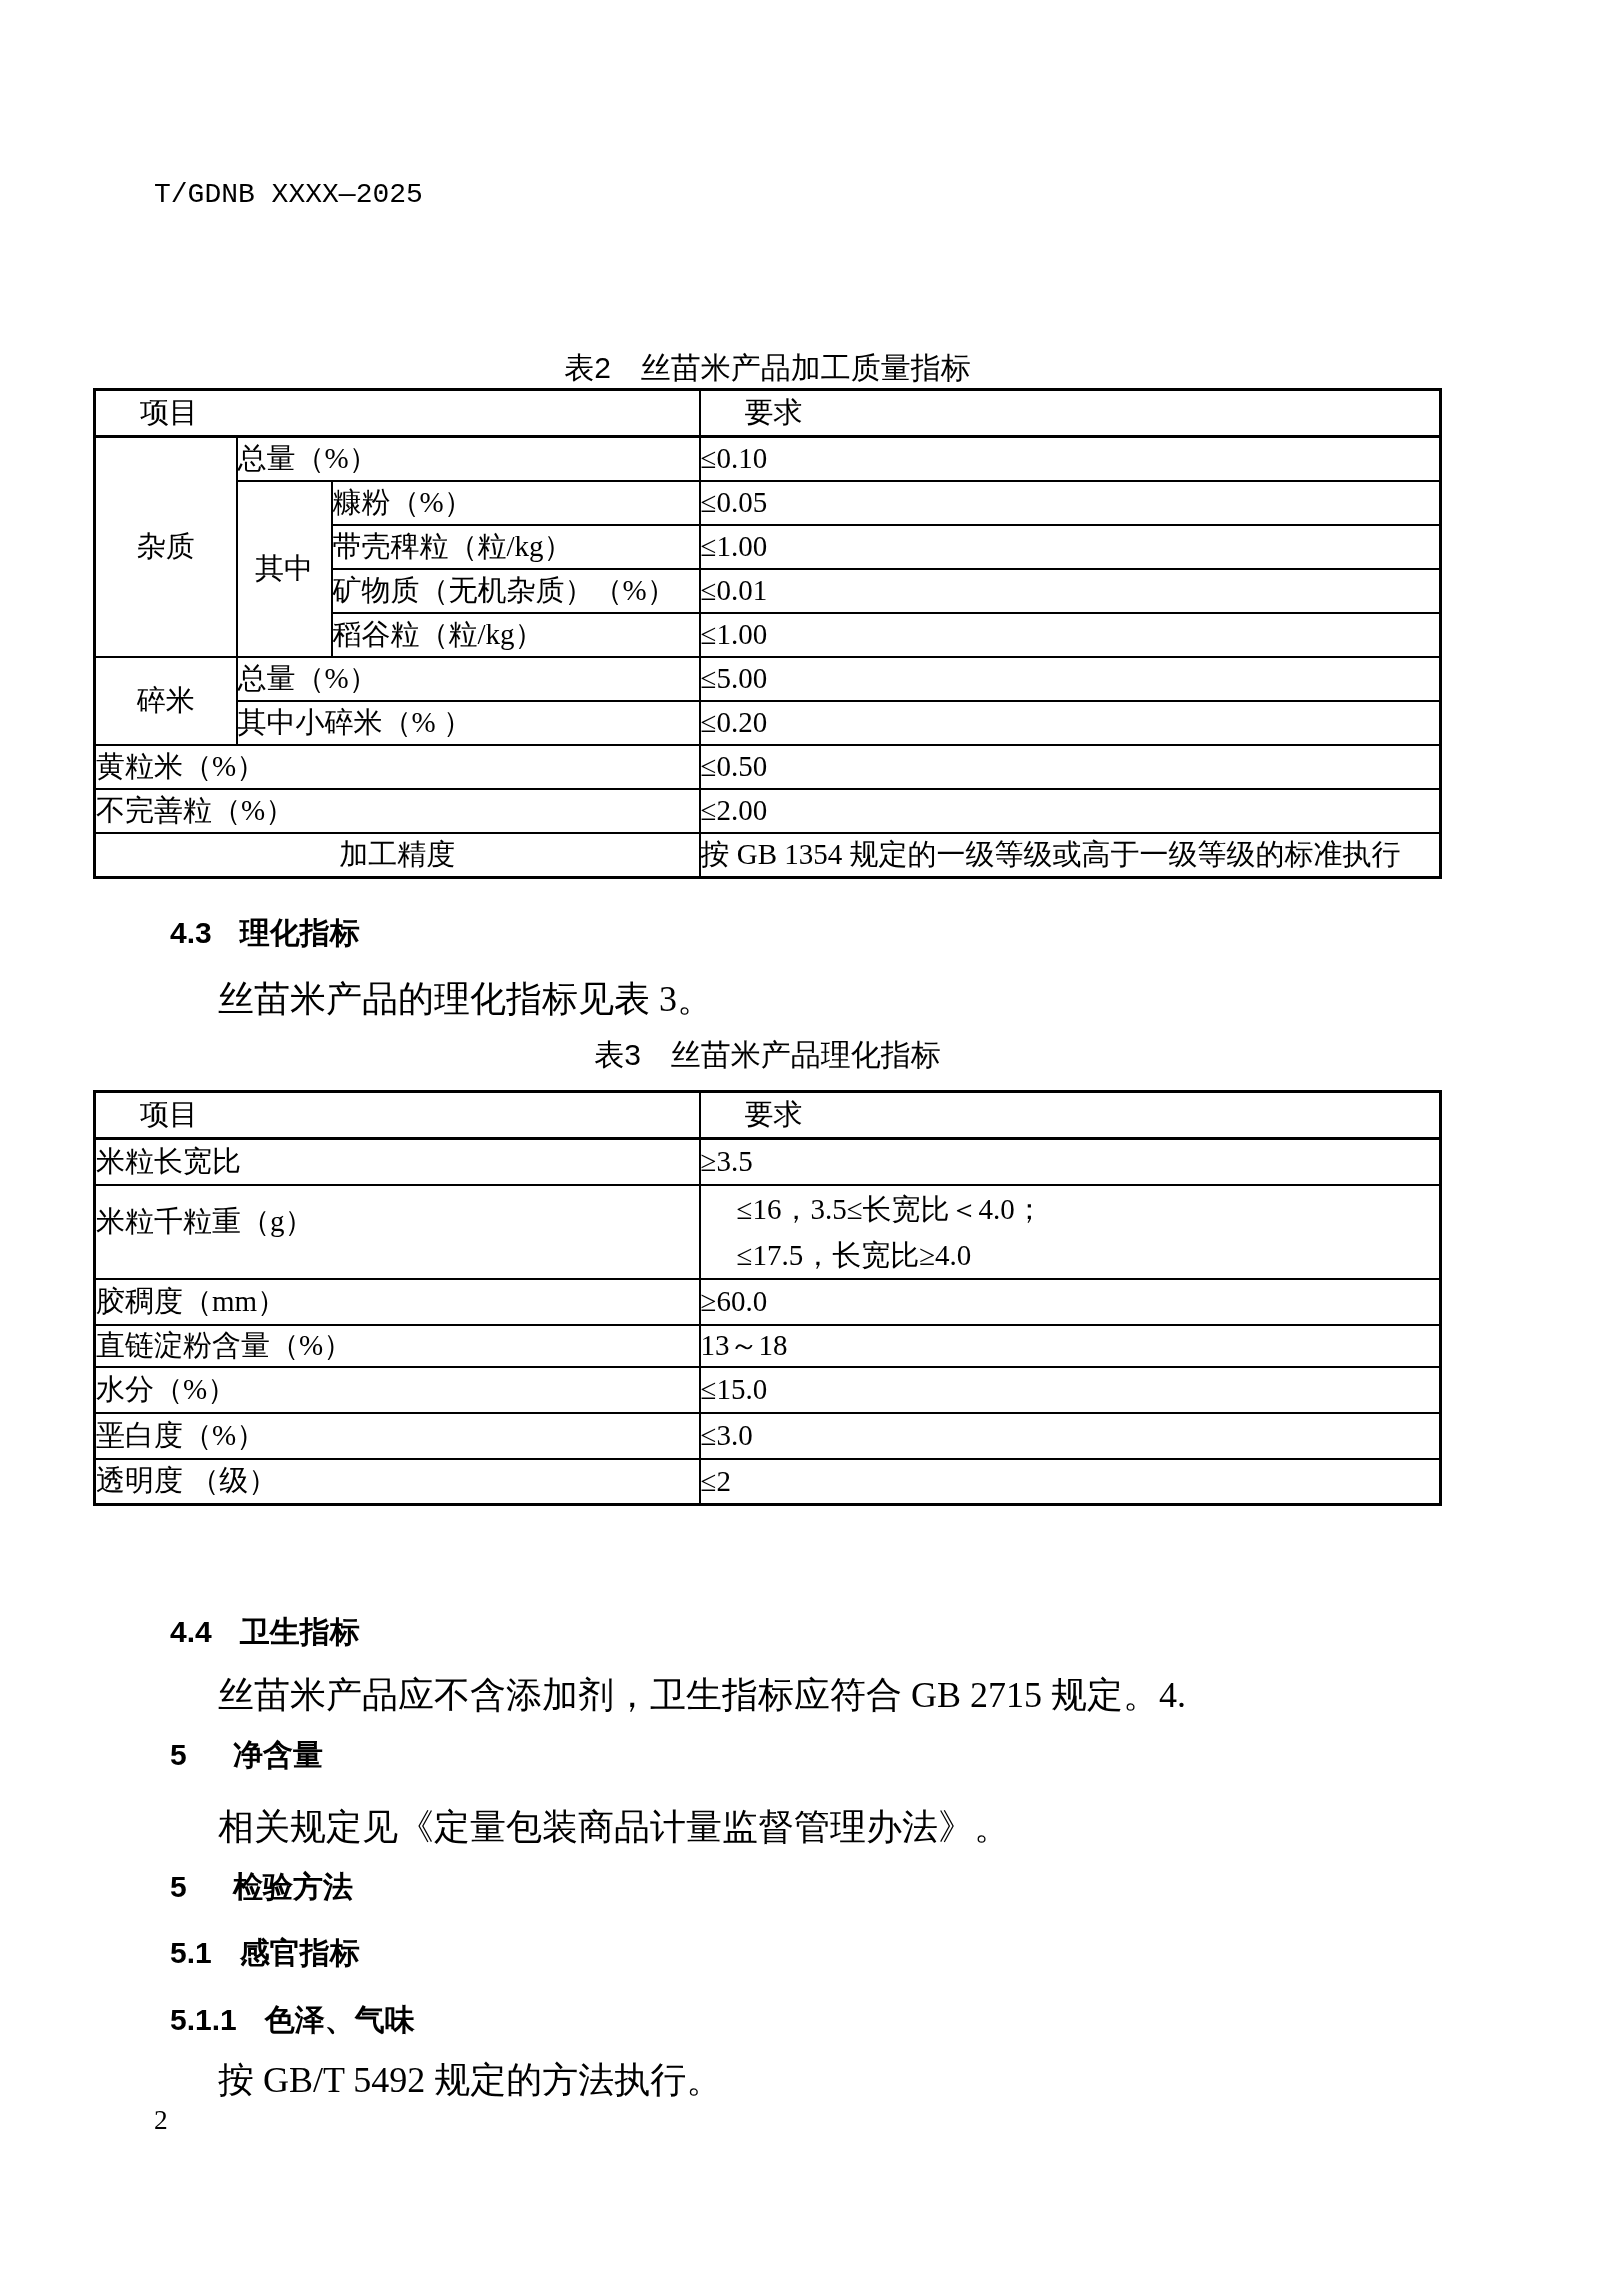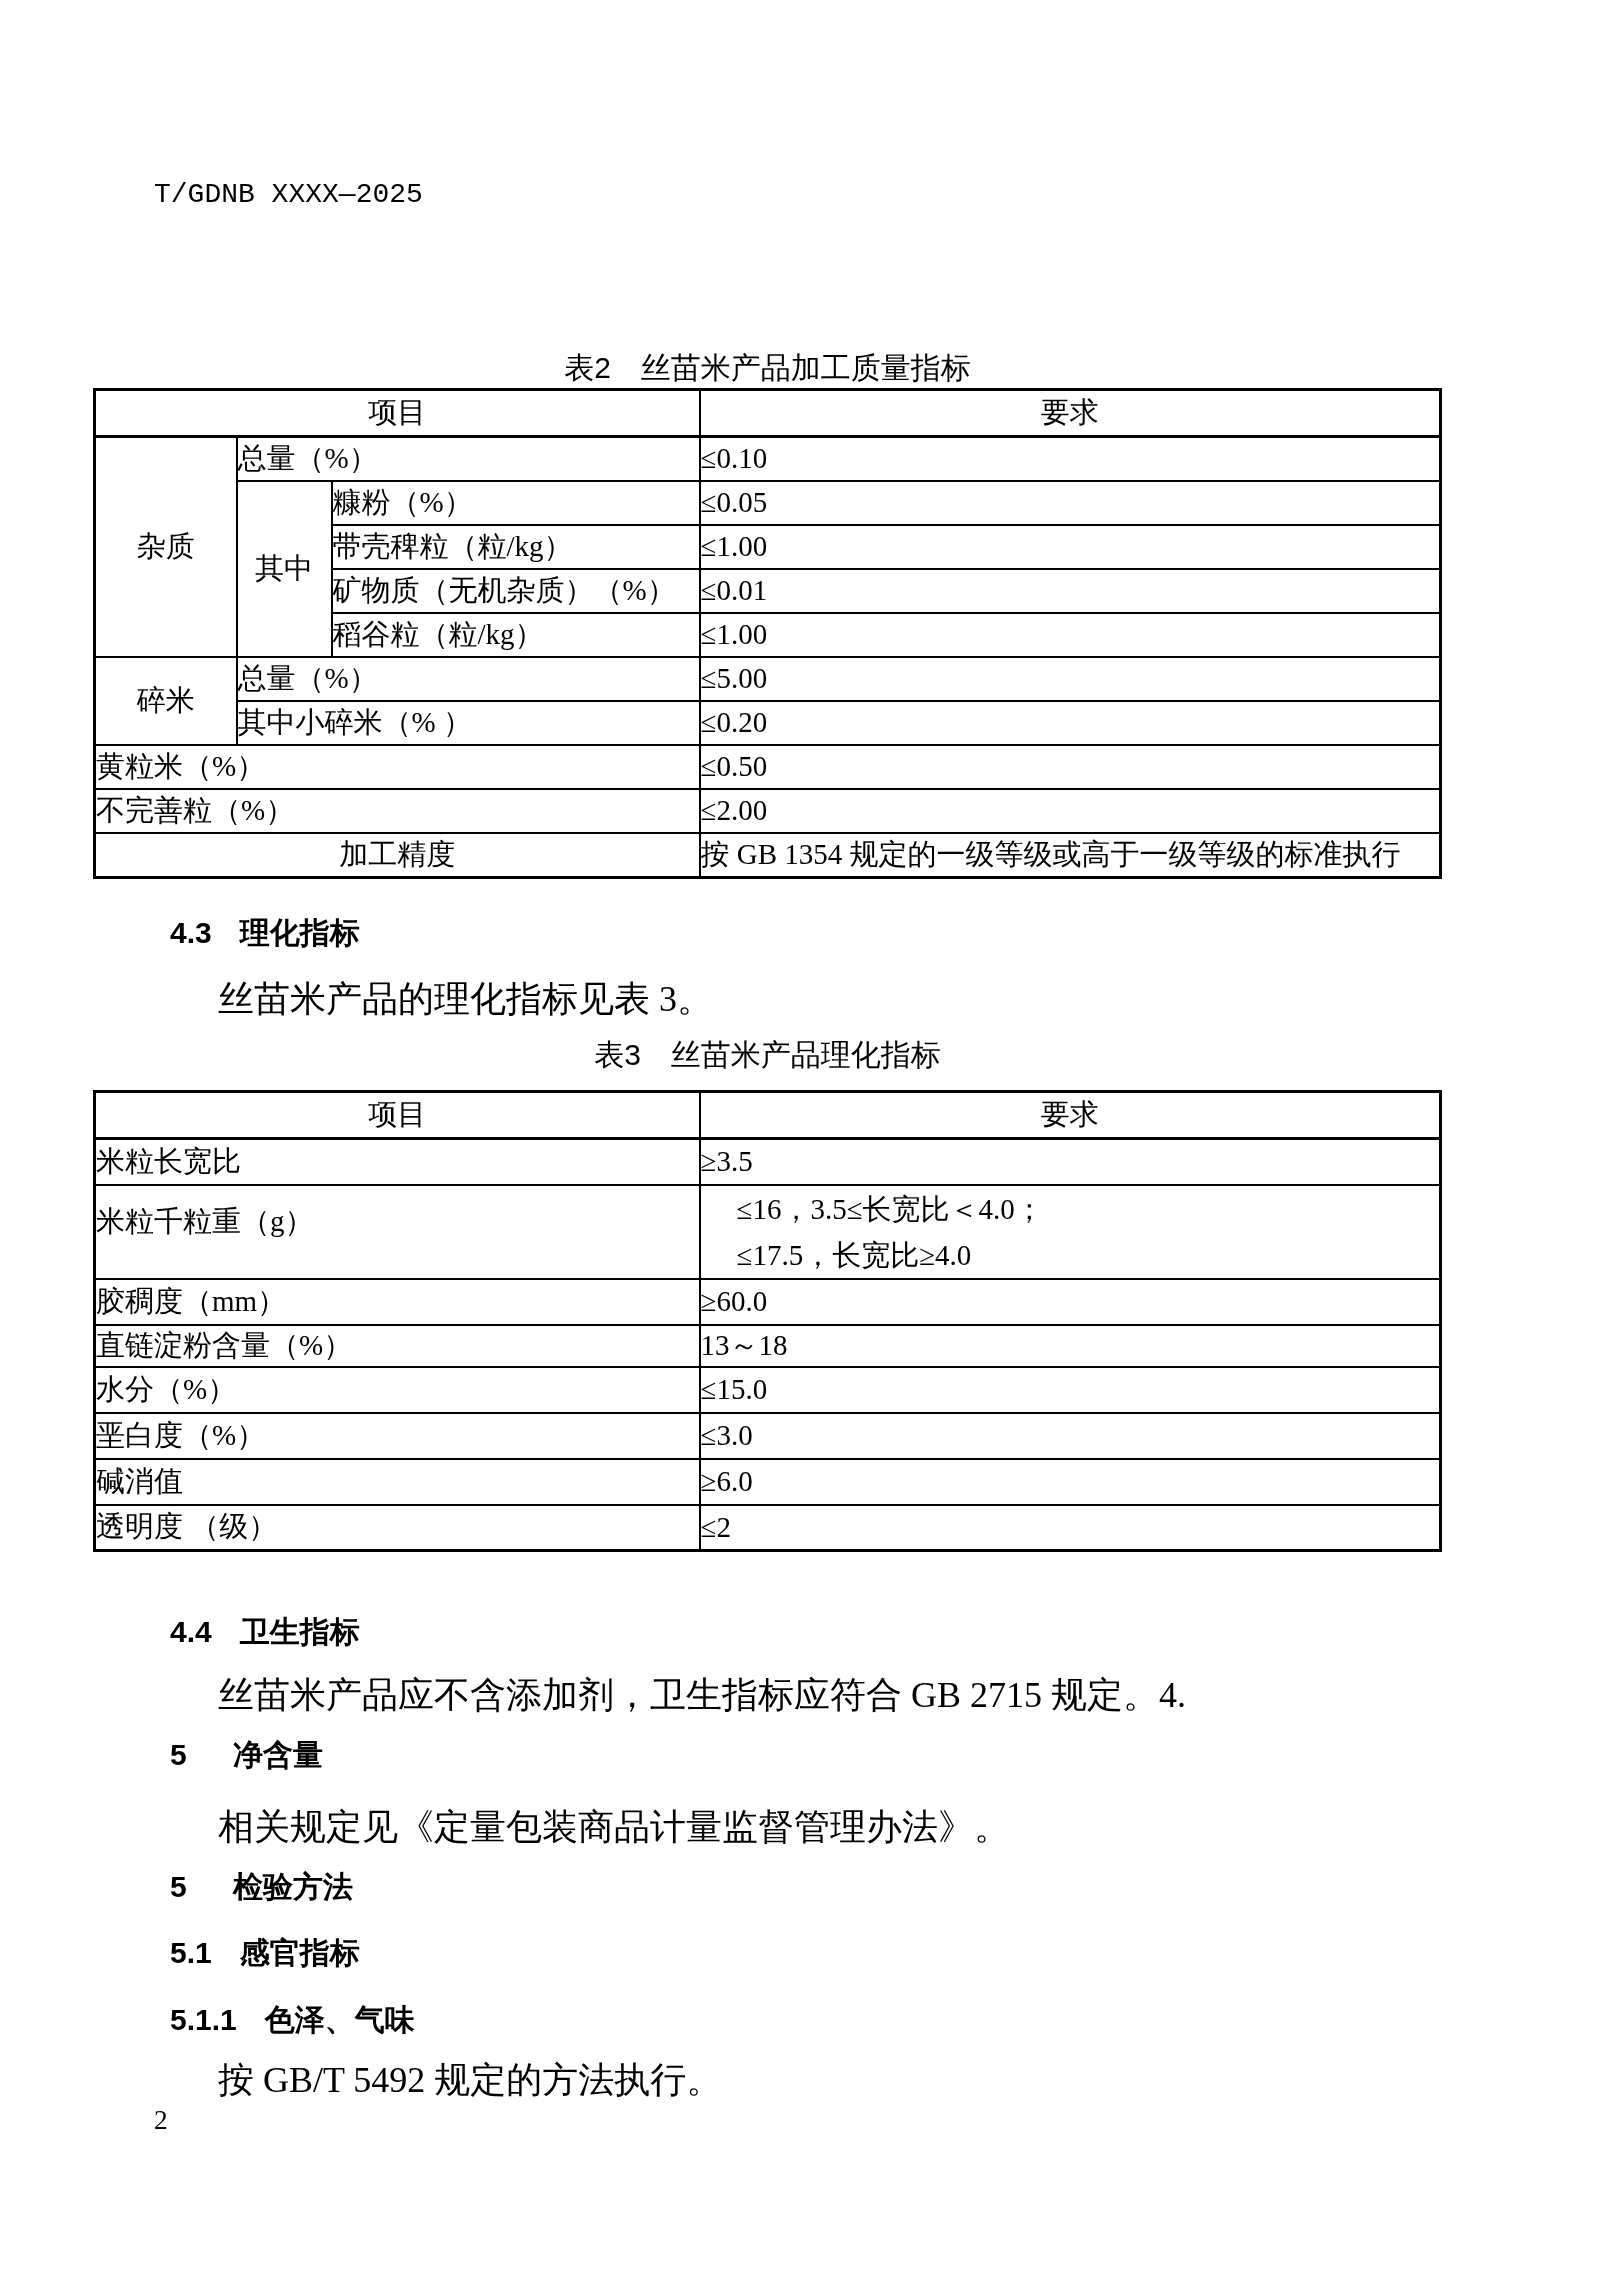--- a/index.html
+++ b/index.html
@@ -18,21 +18,21 @@
   .tbl{
     position:absolute;left:93px;width:1349px;
     border-collapse:collapse;table-layout:fixed;
     border:3.9px solid #000;background:#fff;
   }
   .tbl td{
     border:2px solid #000;font-size:29px;vertical-align:middle;
     padding:0;overflow:hidden;
   }
   .t3 td{border-top-width:2.9px;border-bottom-width:2.9px;}
-  .thr td{border-bottom-width:3.9px !important;text-align:center;}
+  .thr td{border-bottom-width:3.9px !important;text-align:left;padding-left:44px;}
   .bb3{border-bottom-width:2.9px !important;}
   .c-group{text-align:center;}
   .c-group-top{text-align:center;vertical-align:top;padding-top:5.9px;}
   .c-item{padding-left:11.8px;white-space:nowrap;}
   .c-item-full{padding-left:25.5px;white-space:nowrap;}
   .c-item-center{text-align:center;}
   .c-req{padding-left:17.6px;white-space:nowrap;}
   .two-line div{line-height:46px;white-space:nowrap;padding-left:36px;}
   .heading{
     position:absolute;left:154px;
@@ -147,24 +147,20 @@
       </tr>
       <tr style="height:46px">
         <td class="c-item-full">水分（%）</td>
         <td class="c-req">≤15.0</td>
       </tr>
       <tr style="height:46px">
         <td class="c-item-full">垩白度（%）</td>
         <td class="c-req">≤3.0</td>
       </tr>
       <tr style="height:46px">
-        <td class="c-item-full">碱消值</td>
-        <td class="c-req">≥6.0</td>
-      </tr>
-      <tr style="height:46px">
         <td class="c-item-full">透明度 （级）</td>
         <td class="c-req">≤2</td>
       </tr>
     </tbody>
   </table>
 
   <div class="heading" style="top:1612px">
     <span class="h-num">4.4</span><span>卫生指标</span>
   </div>
   <div class="para" style="top:1671px">丝苗米产品应不含添加剂，卫生指标应符合 GB 2715 规定。4.</div>

